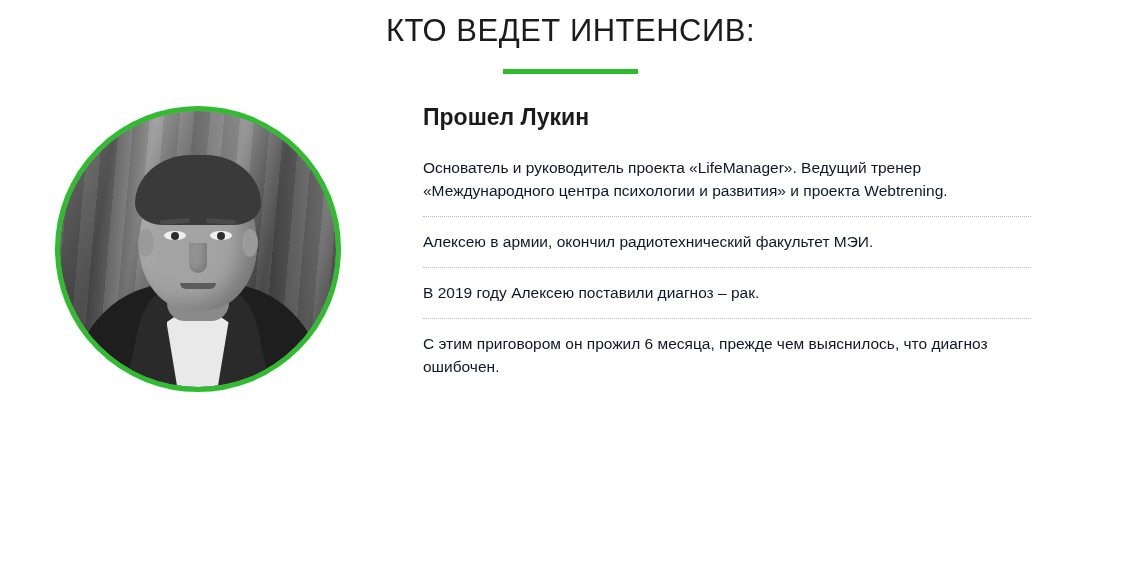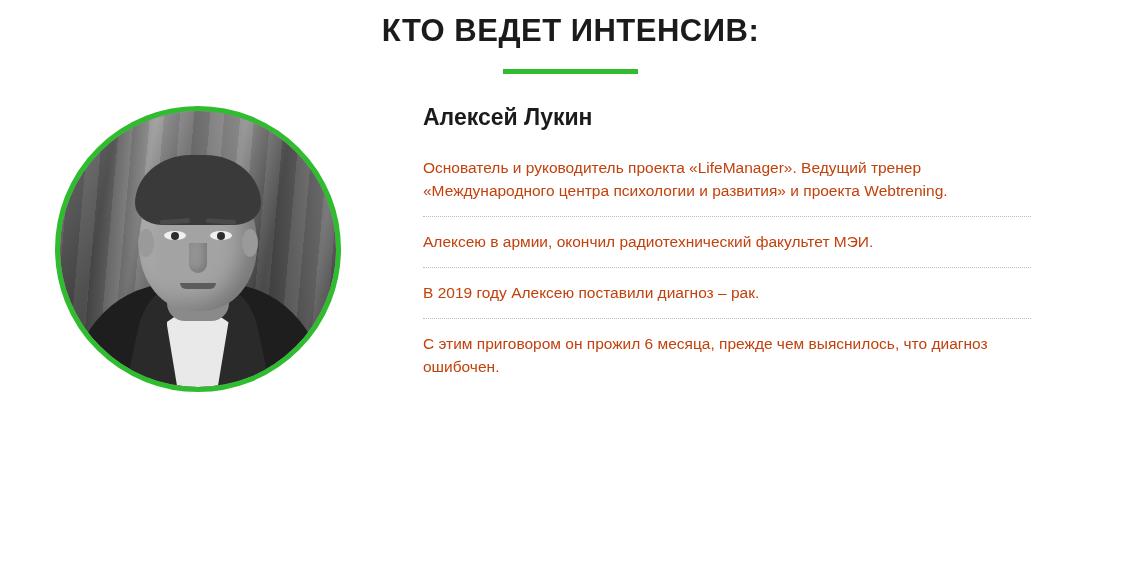--- a/index.html
+++ b/index.html
@@ -20,21 +20,21 @@
     height: 567px;
   }
 
   
   .header {
     text-align: center;
     padding-top: 12px;
   }
   .header-title {
     font-size: 31px;
-    font-weight: bold;
+    font-weight: normal;
     letter-spacing: 0.5px;
     color: #1b1b1b;
     line-height: 1.2;
     margin: 0;
   }
   .header-rule {
     width: 135px;
     height: 5px;
     background: #2fbd2f;
     margin: 20px auto 0 auto;
@@ -245,21 +245,21 @@
   }
   .bio-list {
     list-style: none;
     margin: 0;
     padding: 0;
     max-width: 608px;
   }
   .bio-item {
     font-size: 15.5px;
     line-height: 1.48;
-    color: #c2410c;
+    color: #0f172a;
     padding: 0 0 13px 0;
     margin: 0 0 14px 0;
     border-bottom: 1px dotted #bdbdbd;
   }
   .bio-item:last-child {
     border-bottom: none;
     padding-bottom: 0;
     margin-bottom: 0;
   }
 </style>
@@ -294,21 +294,21 @@
           <div class="eye right">
               <span class="pupil"></span>
             </div>
           <div class="nose"></div>
           <div class="mouth"></div>
         </div>
       </div>
     </div>
 
     <div class="bio">
-      <h2 class="bio-name">Алексей Лукин</h2>
+      <h2 class="bio-name">Прошел Лукин</h2>
       <ul class="bio-list">
         <li class="bio-item">Основатель и руководитель проекта «LifeManager». Ведущий тренер «Международного центра психологии и развития» и проекта Webtrening.</li>
         <li class="bio-item">Алексею в армии, окончил радиотехнический факультет МЭИ.</li>
         <li class="bio-item">В 2019 году Алексею поставили диагноз – рак.</li>
         <li class="bio-item">С этим приговором он прожил 6 месяца, прежде чем выяснилось, что диагноз ошибочен.</li>
       </ul>
     </div>
 
   </div>
 </div>

